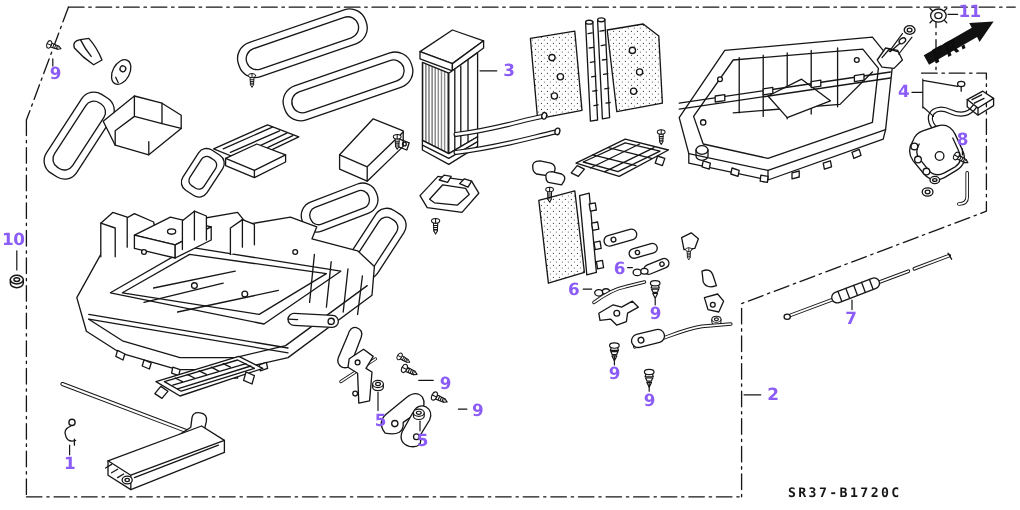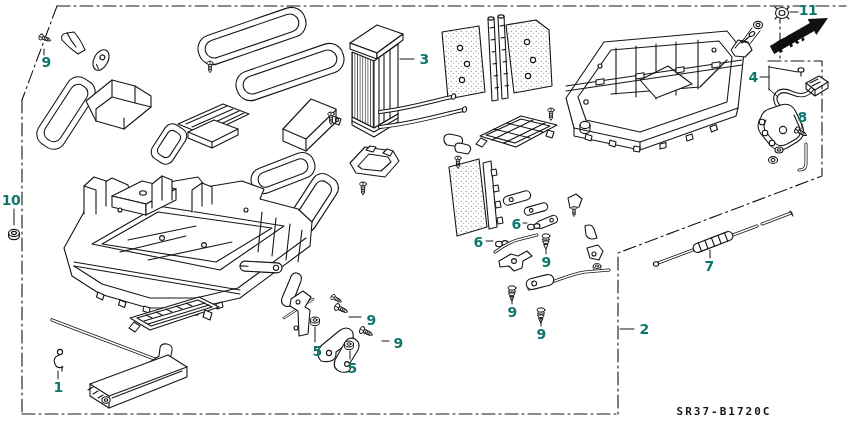--- a/index.html
+++ b/index.html
@@ -1,25 +1,25 @@
 <!DOCTYPE html>
 <html><head>
 <meta charset="utf-8">
 <style>
   html,body{margin:0;padding:0;background:#fff;}
   .stage{position:relative;width:850px;height:425px;background:#fff;overflow:hidden;
          font-family:"DejaVu Sans",sans-serif;color:#111;}
   .stage svg{position:absolute;left:0;top:0;}
   .callout{position:absolute;transform:translate(-50%,-50%);
-           font:bold 14px "DejaVu Sans",sans-serif;color:#0f766e;letter-spacing:-0.5px;
+           font:bold 14px "DejaVu Sans",sans-serif;color:#8b5cf6;letter-spacing:-0.5px;
            line-height:1;white-space:nowrap;cursor:default;}
   .fr-label{position:absolute;left:791px;top:41px;
             transform:translate(-50%,-50%) rotate(-28deg);
             font:bold italic 16px "DejaVu Sans",sans-serif;color:#0d0d0d;letter-spacing:0.5px;}
-  .code{position:absolute;left:724px;top:411px;transform:translate(-50%,-50%);
+  .code{position:absolute;left:704px;top:411px;transform:translate(-50%,-50%);
         font:bold 11px "DejaVu Sans Mono",monospace;letter-spacing:2px;color:#151515;
         white-space:nowrap;}
 </style>
 </head>
 <body>
 
 <div class="stage">
 
 <svg width="850" height="425" viewBox="0 0 850 425">
 <defs>

